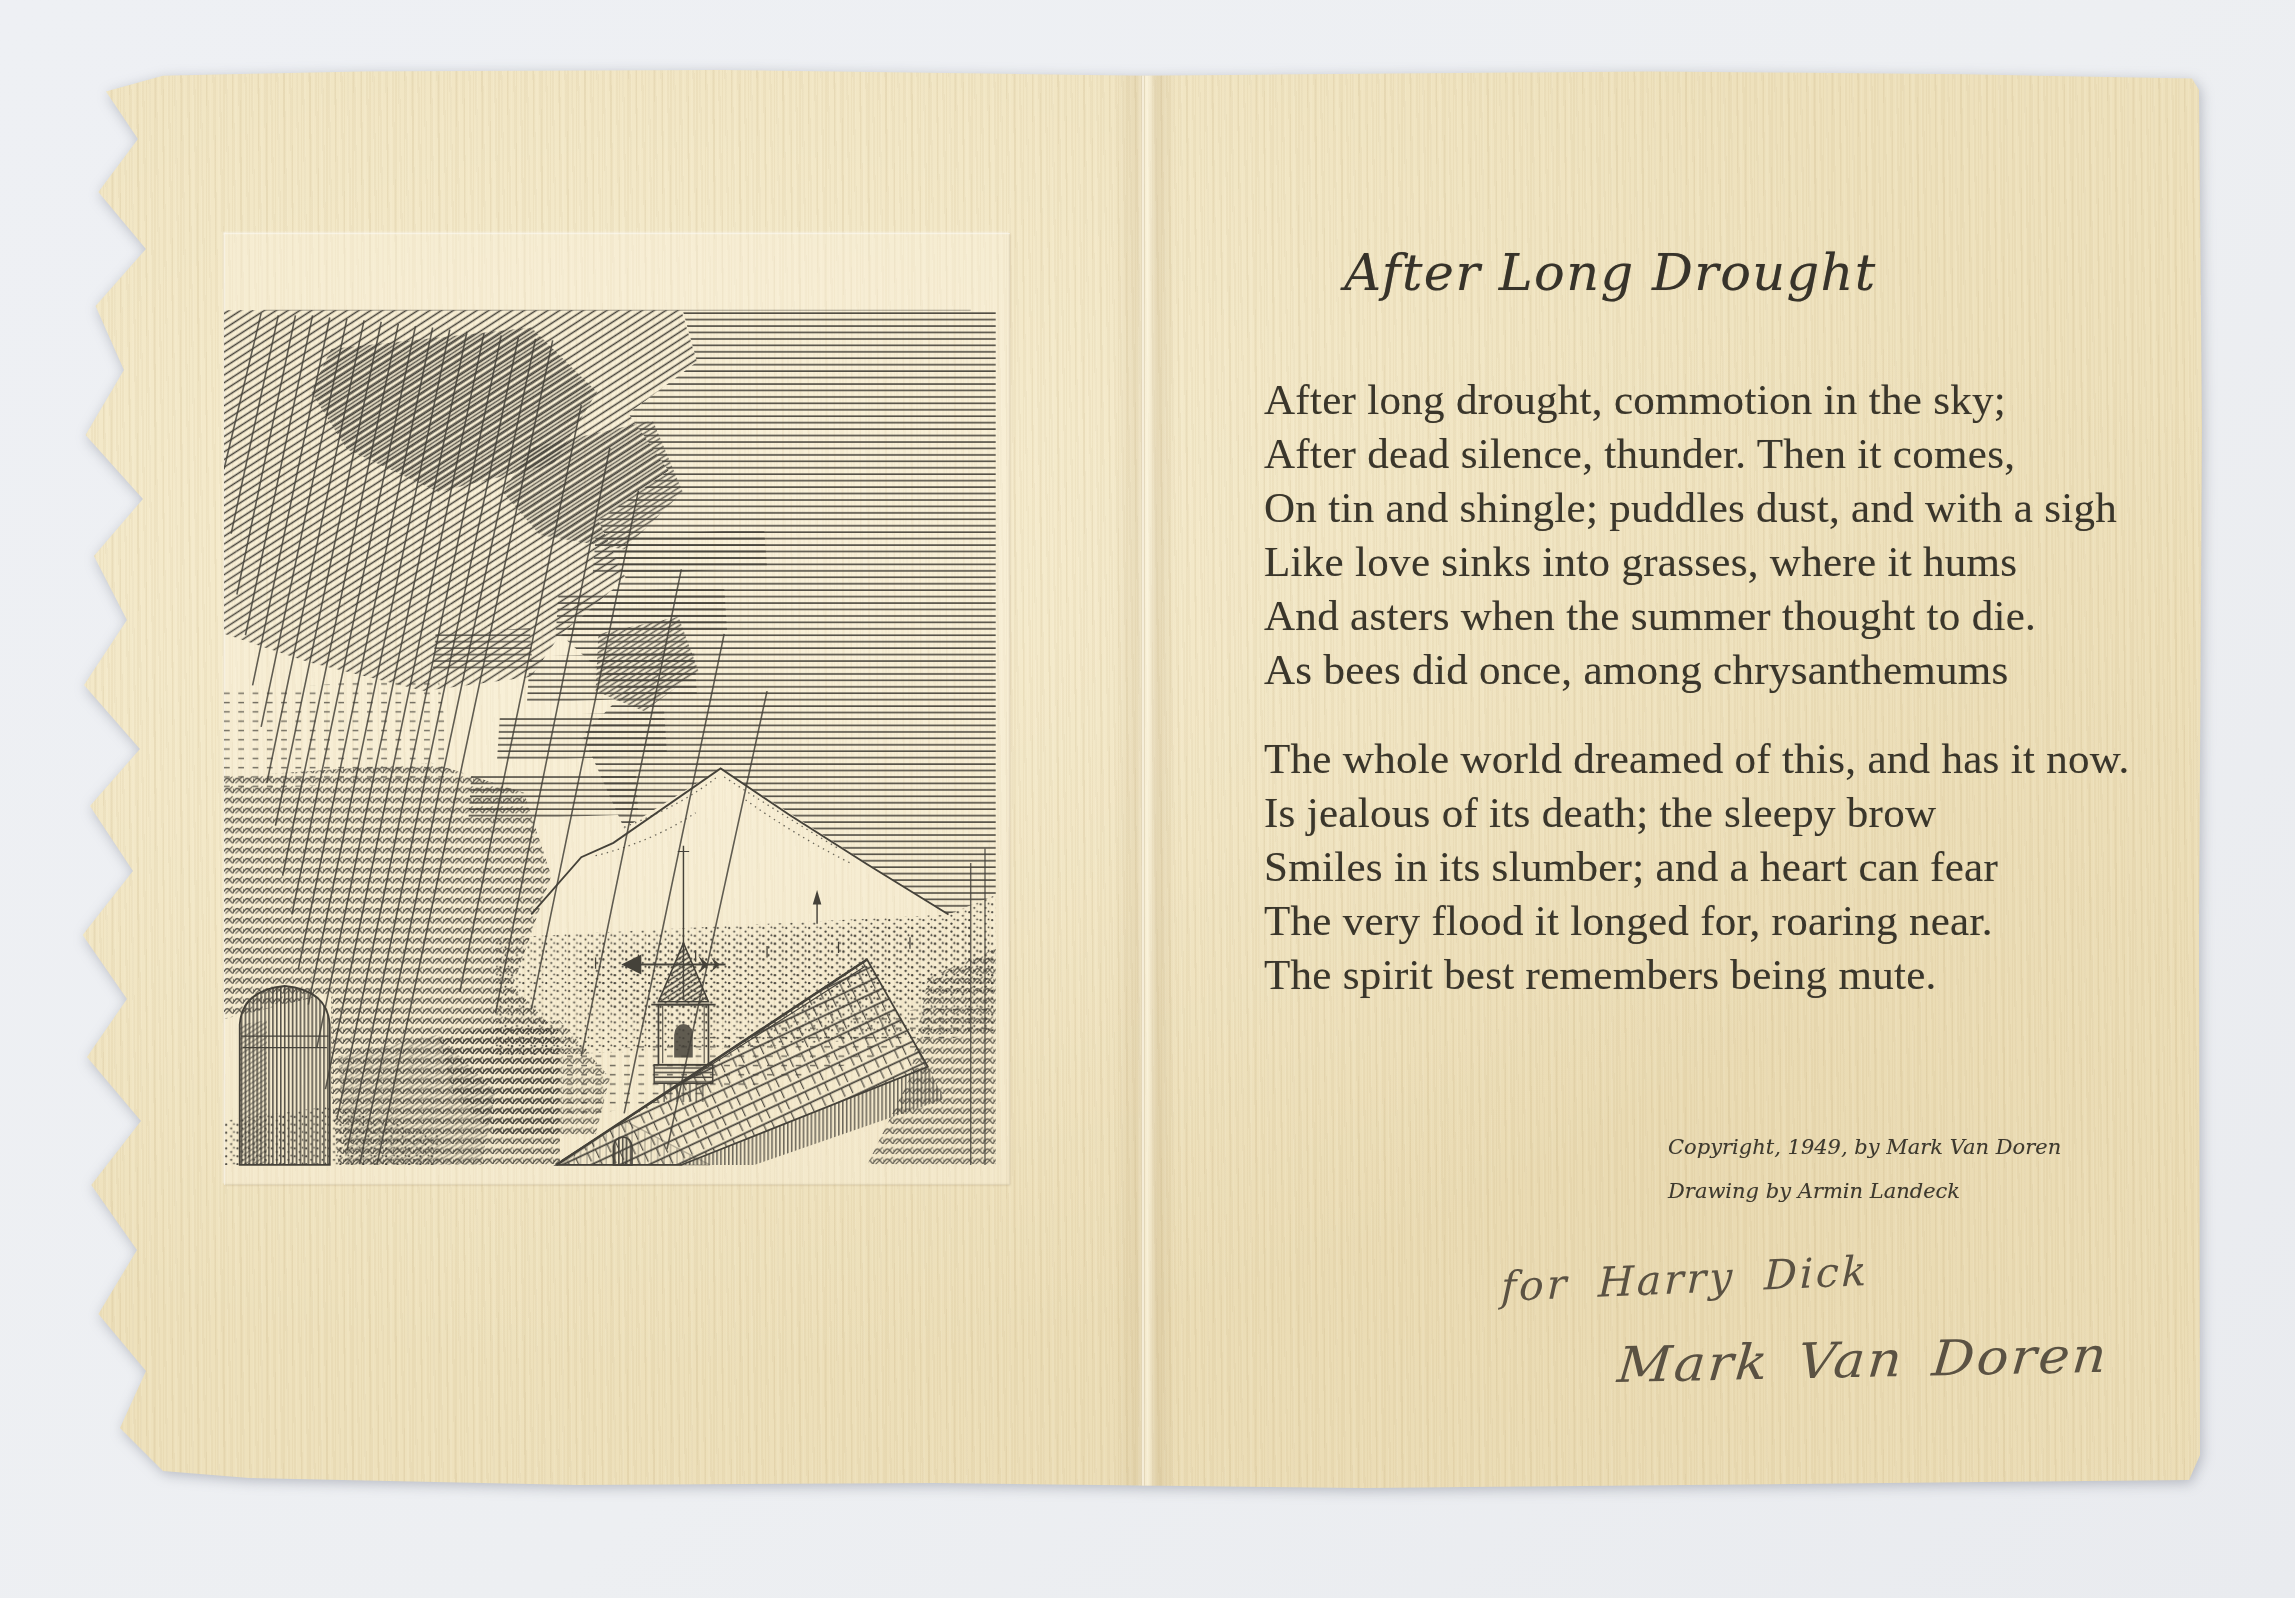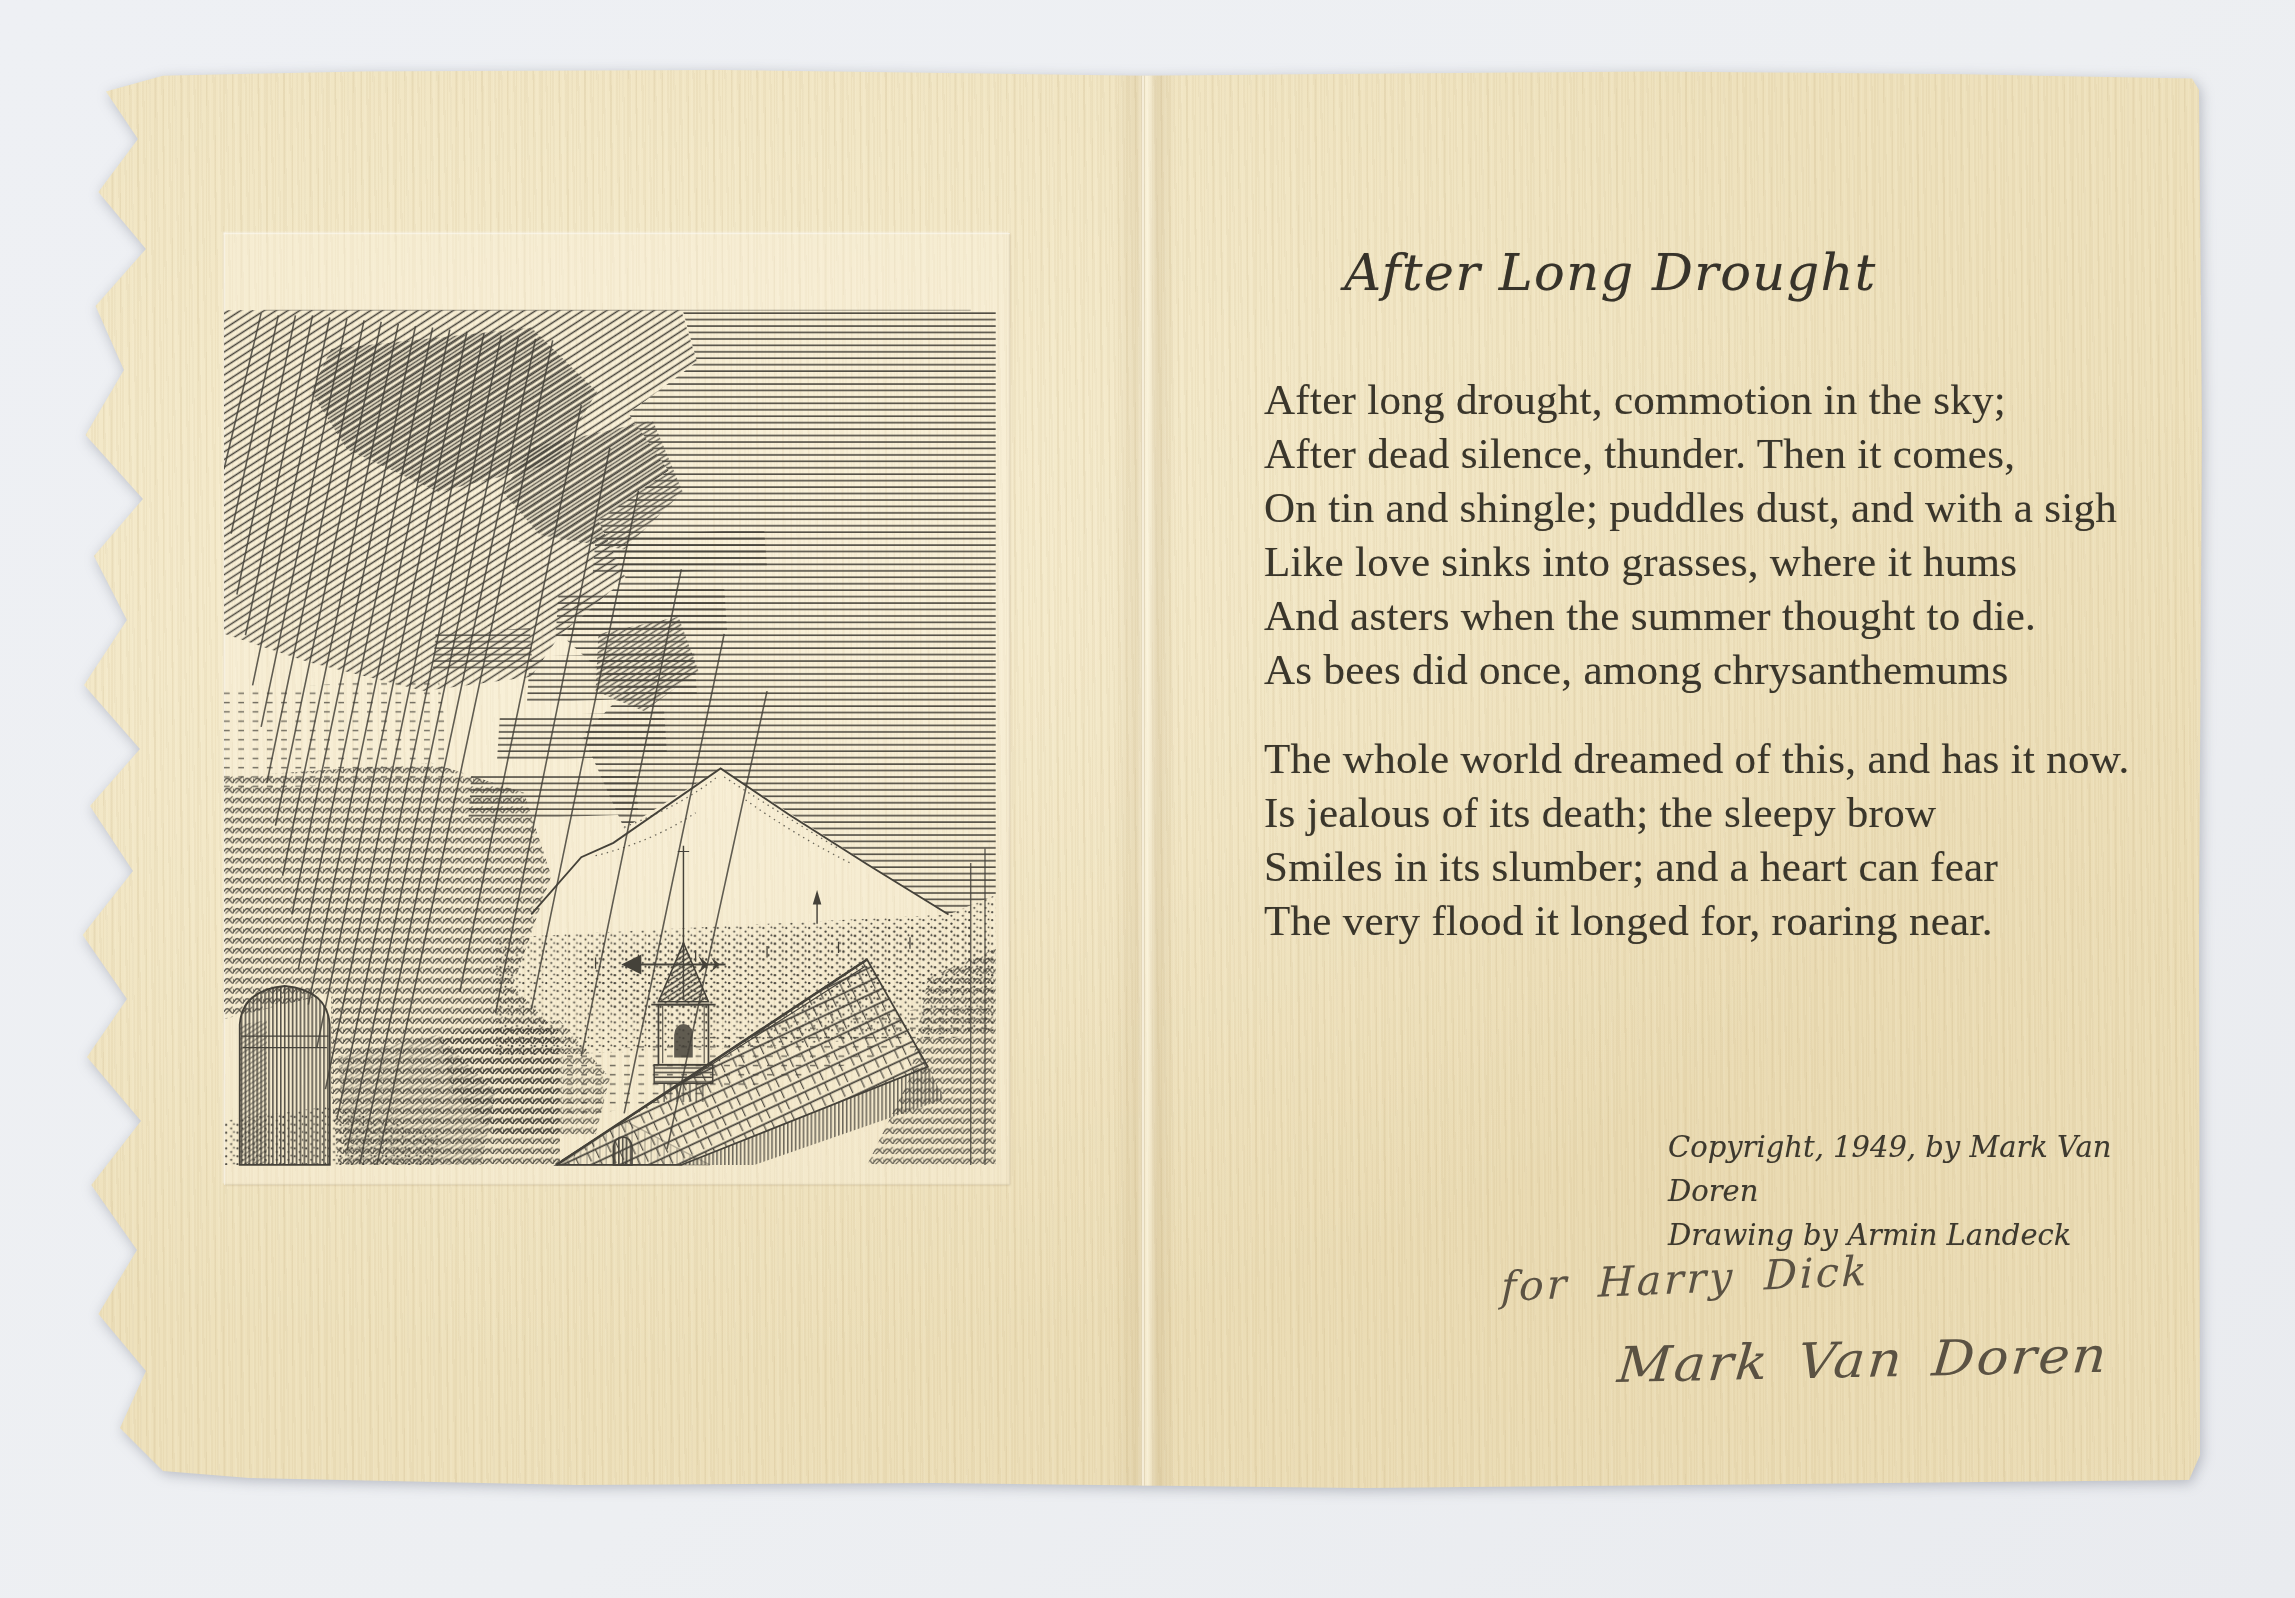--- a/index.html
+++ b/index.html
@@ -54,21 +54,21 @@
   }
   .poem{
     position:absolute;left:1187px;top:303px;width:908px;
     font-size:43px;line-height:54px;letter-spacing:0.3px;
     color:#3a362b;text-shadow:0 0 0.7px rgba(58,54,43,.35);
   }
   .stanza2{margin-top:35px;}
   .credits{
     position:absolute;left:1591px;top:1055px;
     font-family:"DejaVu Serif", serif;
-    font-style:italic;font-size:29px;line-height:44px;
+    font-style:italic;font-size:21px;line-height:44px;
     color:#3d392e;text-shadow:0 0 0.7px rgba(58,54,43,.3);
   }
   
   .dedication{
     position:absolute;left:1424px;top:1185px;
     font-family:"DejaVu Serif", serif;font-style:italic;
     font-size:41px;color:#4f473a;
     letter-spacing:2.9px;word-spacing:13px;
     transform:rotate(-2.5deg) skewX(-4deg);
     opacity:.92;
@@ -238,20 +238,21 @@
         <div>On tin and shingle; puddles dust, and with a sigh</div>
         <div>Like love sinks into grasses, where it hums</div>
         <div>And asters when the summer thought to die.</div>
         <div>As bees did once, among chrysanthemums</div>
       </div>
       <div class="stanza2">
         <div>The whole world dreamed of this, and has it now.</div>
         <div>Is jealous of its death; the sleepy brow</div>
         <div>Smiles in its slumber; and a heart can fear</div>
         <div>The very flood it longed for, roaring near.</div>
+        <div>The spirit best remembers being mute.</div>
       </div>
     </div>
 
     <div class="credits">
       <div>Copyright, 1949, by Mark Van Doren</div>
       <div>Drawing by Armin Landeck</div>
     </div>
 
     <div class="dedication">for Harry Dick</div>
     <div class="signature">Mark Van Doren</div>

